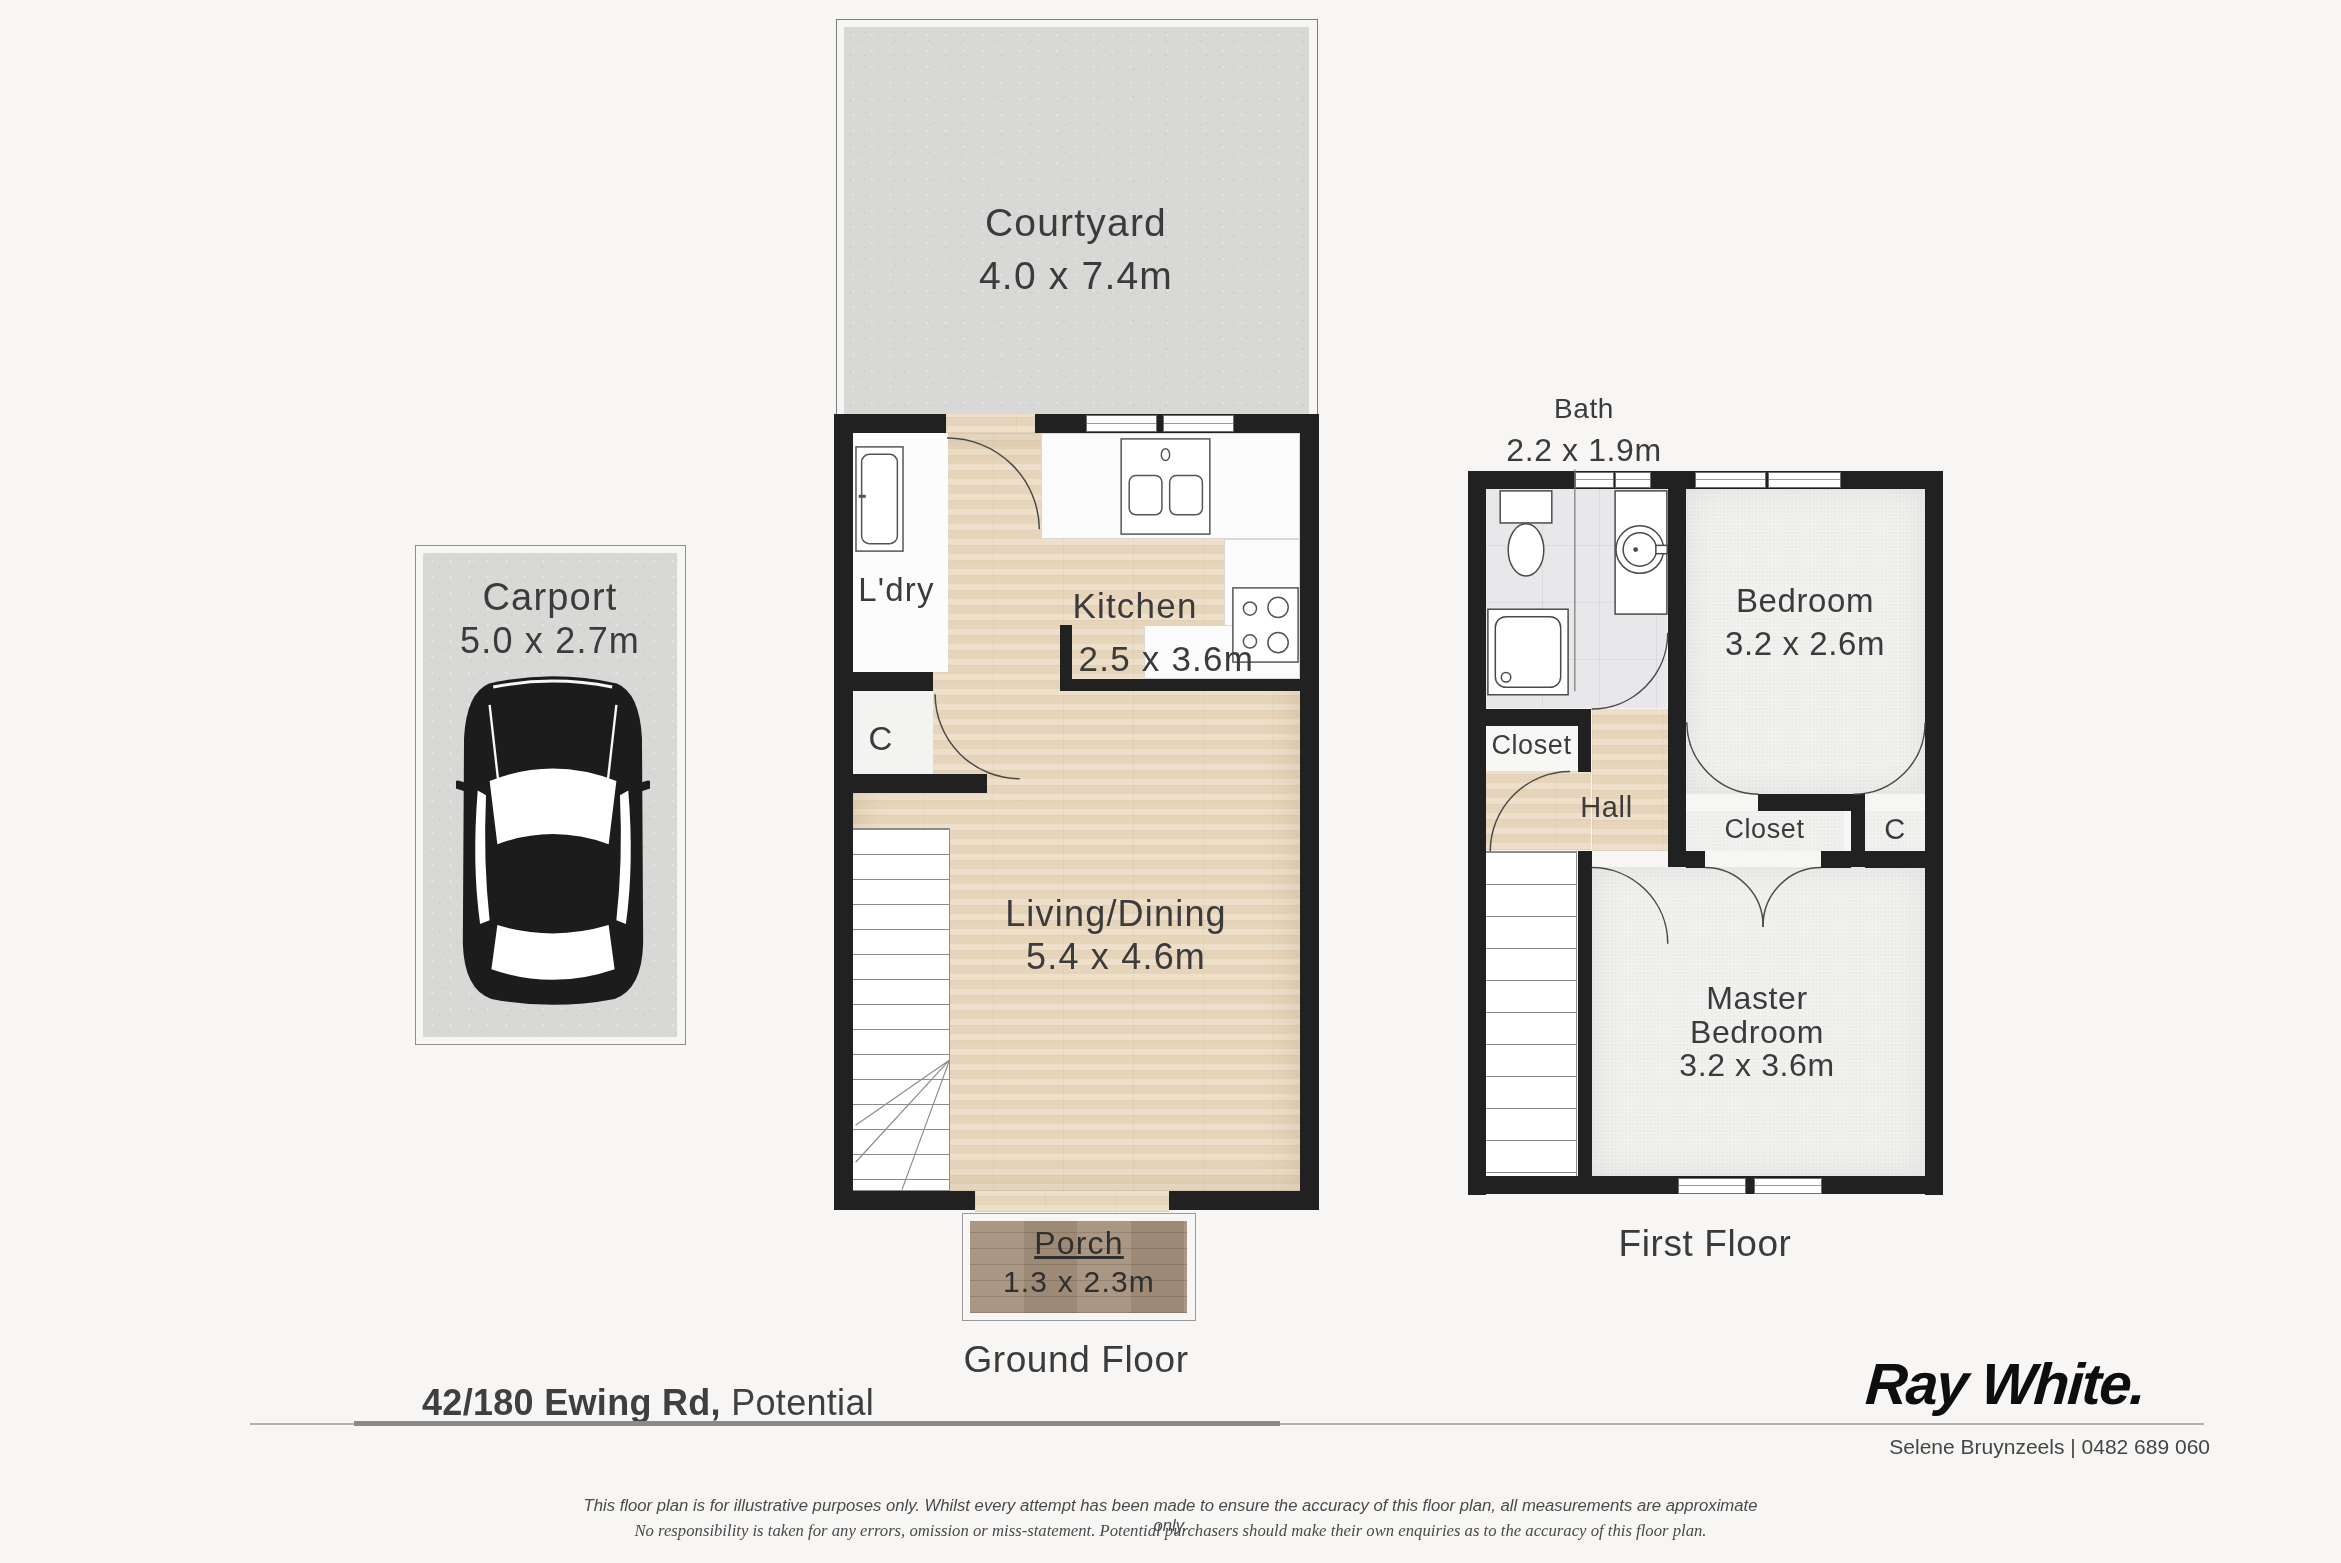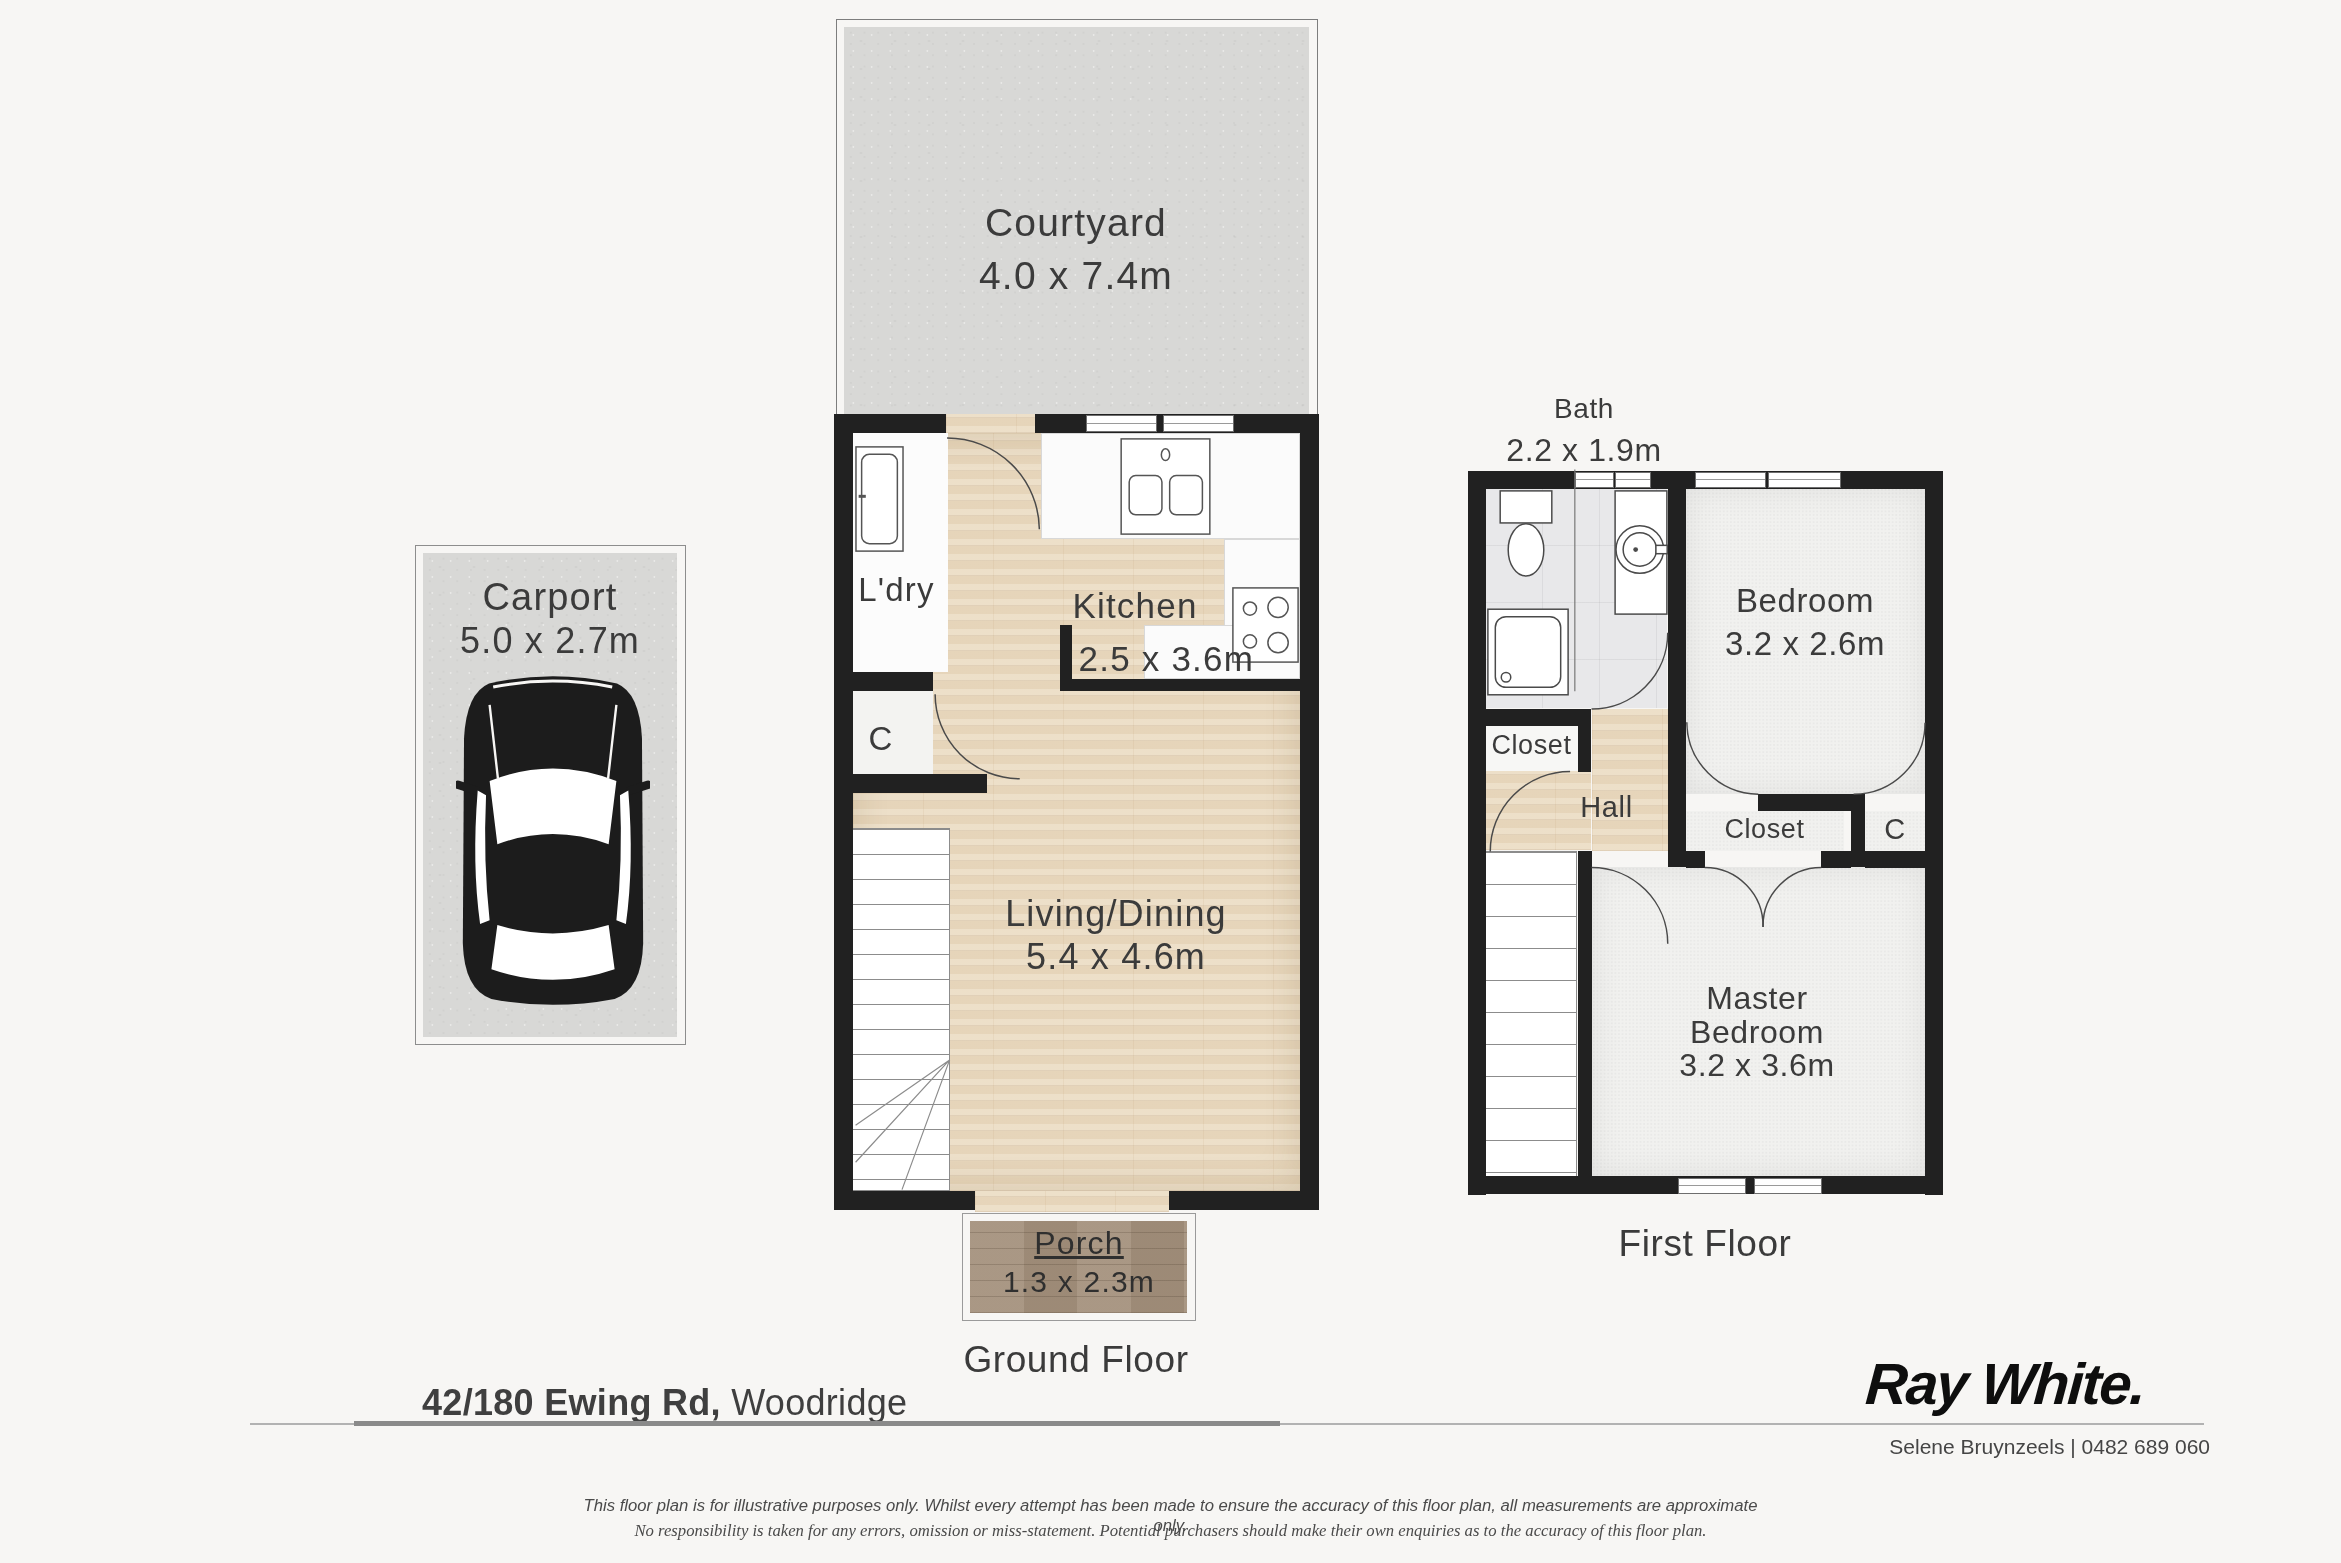--- a/index.html
+++ b/index.html
@@ -304,21 +304,21 @@
       <path d="M 3112 1333 A 120 120 0 0 0 3232 1213"></path>
       <path d="M 2636 1295 A 134 134 0 0 0 2502 1429"></path>
       <path d="M 2672 1456 A 128 128 0 0 1 2800 1584"></path>
       <path d="M 2862 1456 A 98 98 0 0 1 2960 1556"></path>
       <path d="M 3058 1456 A 98 98 0 0 0 2960 1556"></path>
     </g>
     <line x1="2644" y1="788" x2="2644" y2="1160" stroke="#777777" stroke-width="2"></line>
   </svg>
 
   <div class="abs addr">
-    <span class="main">42/180 Ewing Rd,</span><span> Woodridge</span>
+    <span class="main">42/180 Ewing Rd,</span><span> Potential</span>
   </div>
   <div class="abs rule-thin"></div>
   <div class="abs rule-thick"></div>
   <div class="abs rw">Ray White.</div>
   <div class="abs agent">Selene Bruynzeels | 0482 689 060</div>
   <div class="abs disc">This floor plan is for illustrative purposes only. Whilst every attempt has been made to ensure the accuracy of this floor plan, all measurements are approximate only.</div>
   <div class="abs disc disc2">No responsibility is taken for any errors, omission or miss-statement. Potential purchasers should make their own enquiries as to the accuracy of this floor plan.</div>
 
 </div>
 

